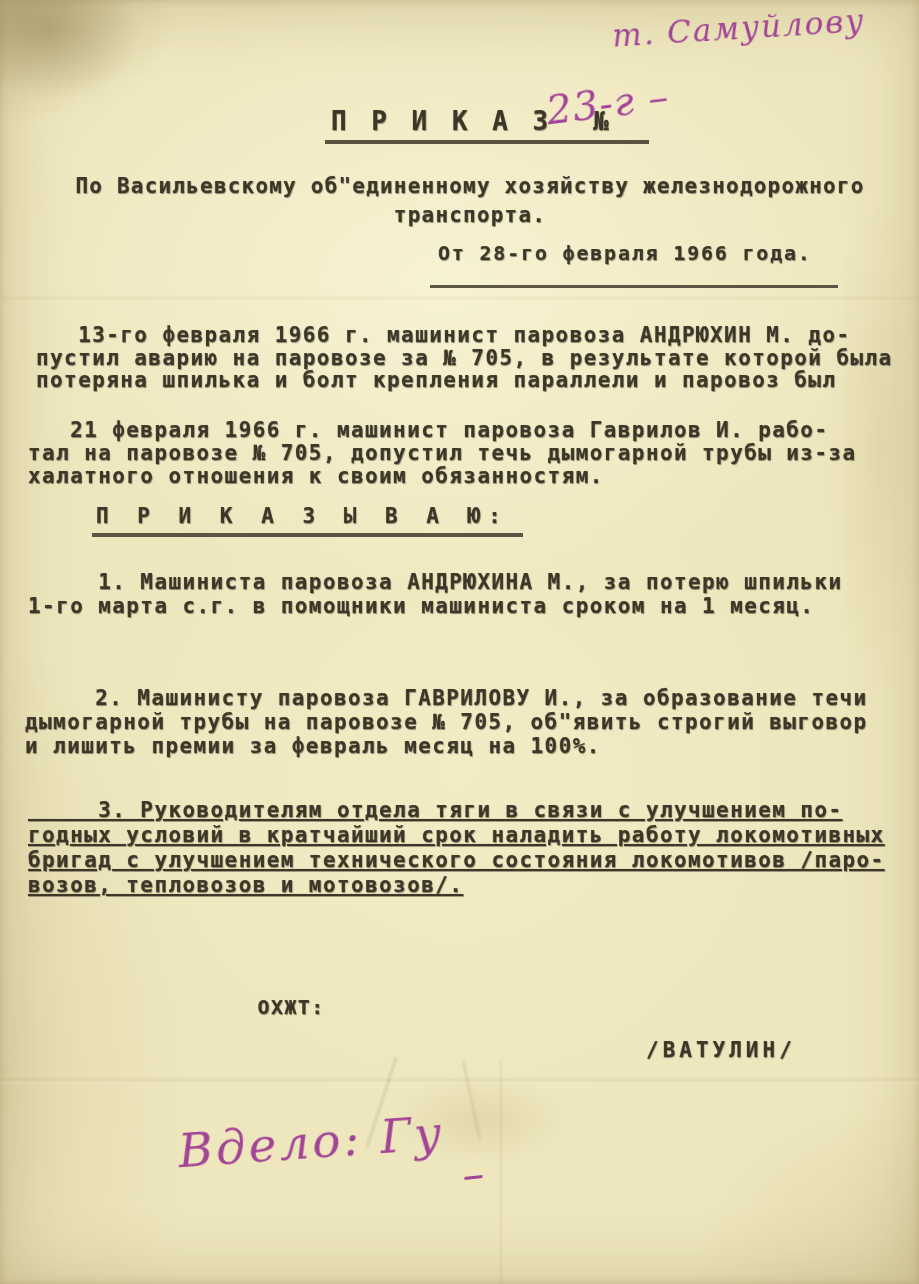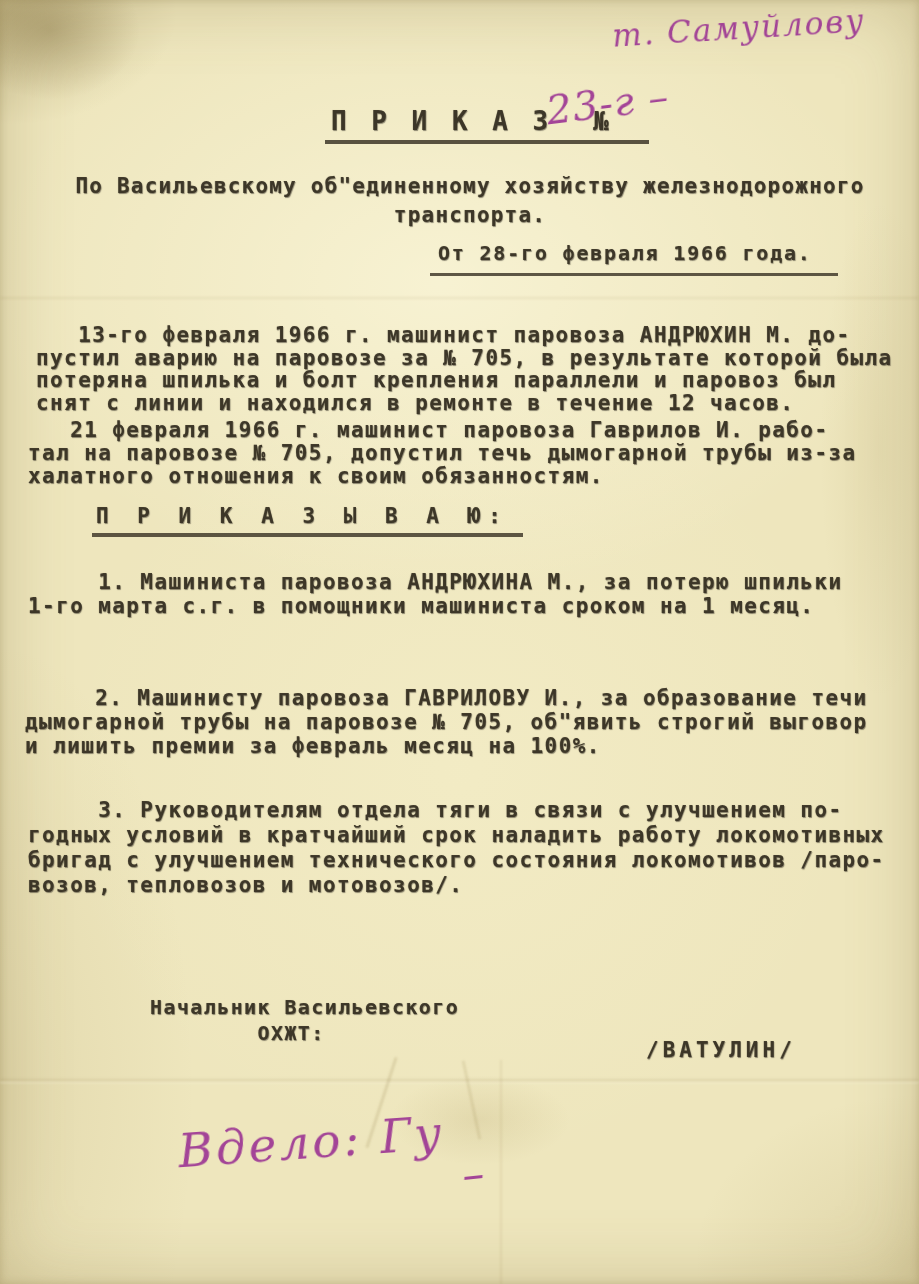--- a/index.html
+++ b/index.html
@@ -23,31 +23,31 @@
     font-weight:bold;
     text-shadow:0.6px 0.8px 0.9px rgba(58,52,42,0.55), -0.3px -0.2px 0.8px rgba(58,52,42,0.30);
     filter:blur(0.25px);
   }
   .tline{white-space:pre;}
   .block{font-size:21px;letter-spacing:1.4px;}
   .p1{left:36px;top:324px;line-height:22.5px;}
   .p2{left:28px;top:419px;line-height:23px;}
   .it1{left:28px;top:570px;line-height:24px;}
   .it2{left:25px;top:686px;line-height:24px;}
-  .it3{left:28px;top:798px;line-height:25px;}
+  .it3{left:28px;top:798px;line-height:25px;text-decoration:underline;}
   .title-text{
     left:325px;top:106px;font-size:26px;letter-spacing:4.5px;white-space:pre;
     border-bottom:4px solid rgba(55,48,34,0.82);
     padding:0 36px 4px 6px;
   }
   .org{left:60px;top:172px;width:820px;text-align:center;font-size:21px;letter-spacing:1.2px;line-height:29px;}
   .date-line{
     left:430px;top:241px;font-size:20px;letter-spacing:1.8px;white-space:pre;
     border-bottom:3px solid rgba(55,48,34,0.8);
-    padding:0 26px 8px 8px;
+    padding:0 26px 20px 8px;
   }
   .heading{
     left:92px;top:504px;font-size:21px;letter-spacing:8px;white-space:pre;
     border-bottom:4px solid rgba(55,48,34,0.8);
     padding:0 14px 5px 4px;
     text-align:center;
   }
   .sig{left:150px;top:994px;font-size:20px;letter-spacing:1.4px;line-height:26px;}
   .vatulin{left:646px;top:1038px;font-size:21px;letter-spacing:4px;white-space:pre;}
   .pen{
@@ -100,21 +100,20 @@
     <div class="tline">По Васильевскому об"единенному хозяйству железнодорожного</div>
     <div class="tline">транспорта.</div>
   </div>
 
   <div class="typed date-line">От 28-го февраля 1966 года.</div>
 
   <div class="typed block p1">
     <div class="tline">   13-го февраля 1966 г. машинист паровоза АНДРЮХИН М. до-</div>
     <div class="tline">пустил аварию на паровозе за № 705, в результате которой была</div>
     <div class="tline">потеряна шпилька и болт крепления параллели и паровоз был</div>
-    <div class="tline">снят с линии и находился в ремонте в течение 12 часов.</div>
   </div>
 
   <div class="typed block p2">
     <div class="tline">   21 февраля 1966 г. машинист паровоза Гаврилов И. рабо-</div>
     <div class="tline">тал на паровозе № 705, допустил течь дымогарной трубы из-за</div>
     <div class="tline">халатного отношения к своим обязанностям.</div>
   </div>
 
   <div class="typed heading">П Р И К А З Ы В А Ю:</div>
 
@@ -130,21 +129,20 @@
   </div>
 
   <div class="typed block it3">
     <div class="tline">     3. Руководителям отдела тяги в связи с улучшением по-</div>
     <div class="tline">годных условий в кратчайший срок наладить работу локомотивных</div>
     <div class="tline">бригад с улучшением технического состояния локомотивов /паро-</div>
     <div class="tline">возов, тепловозов и мотовозов/.</div>
   </div>
 
   <div class="typed sig">
-    <div class="tline">Начальник Васильевского</div>
     <div class="tline">        ОХЖТ:</div>
   </div>
   <div class="typed vatulin">/ВАТУЛИН/</div>
 
   <div class="pen note-bottom">Вдело: Гу</div>
   <div class="pen note-dash">–</div>
 
 </div>
 
 </body></html>

